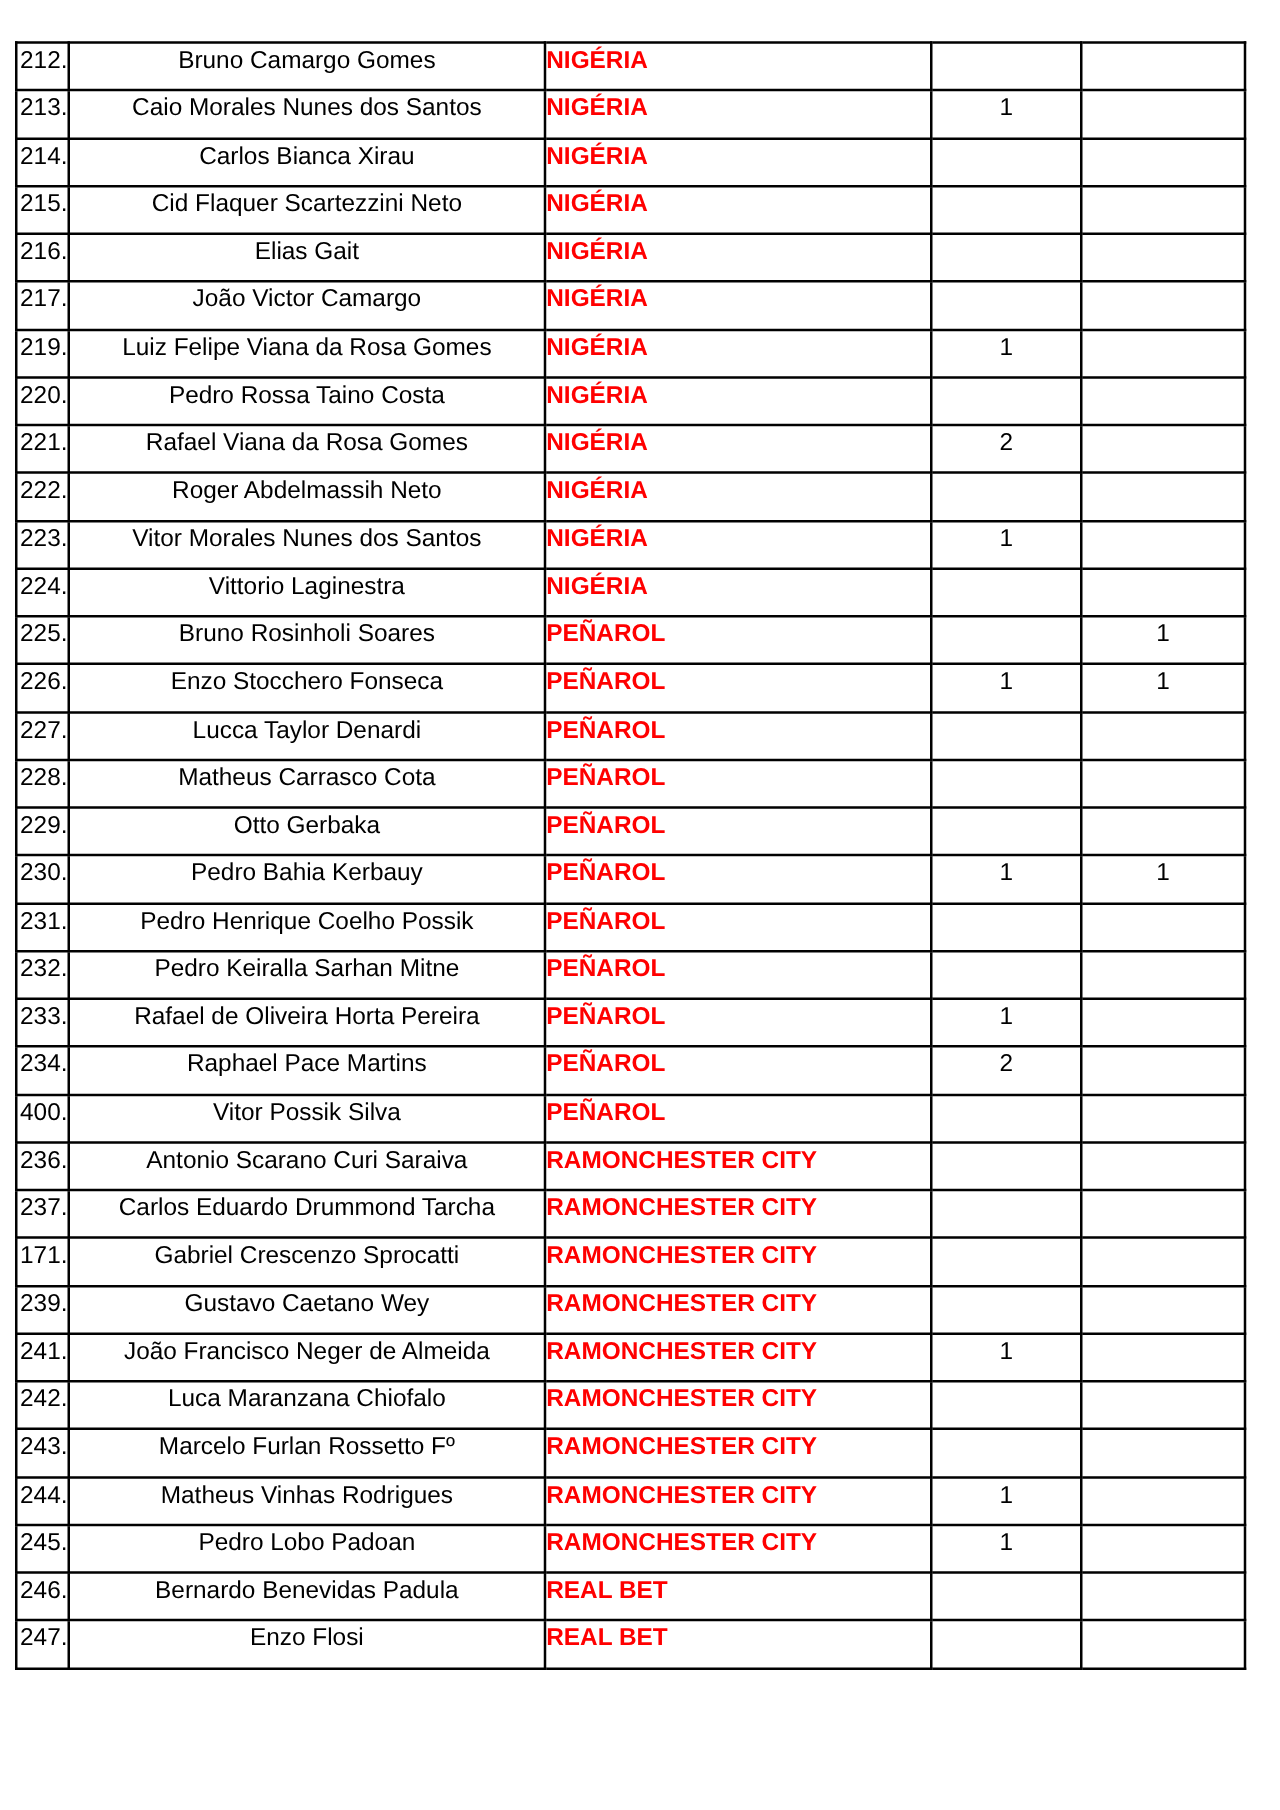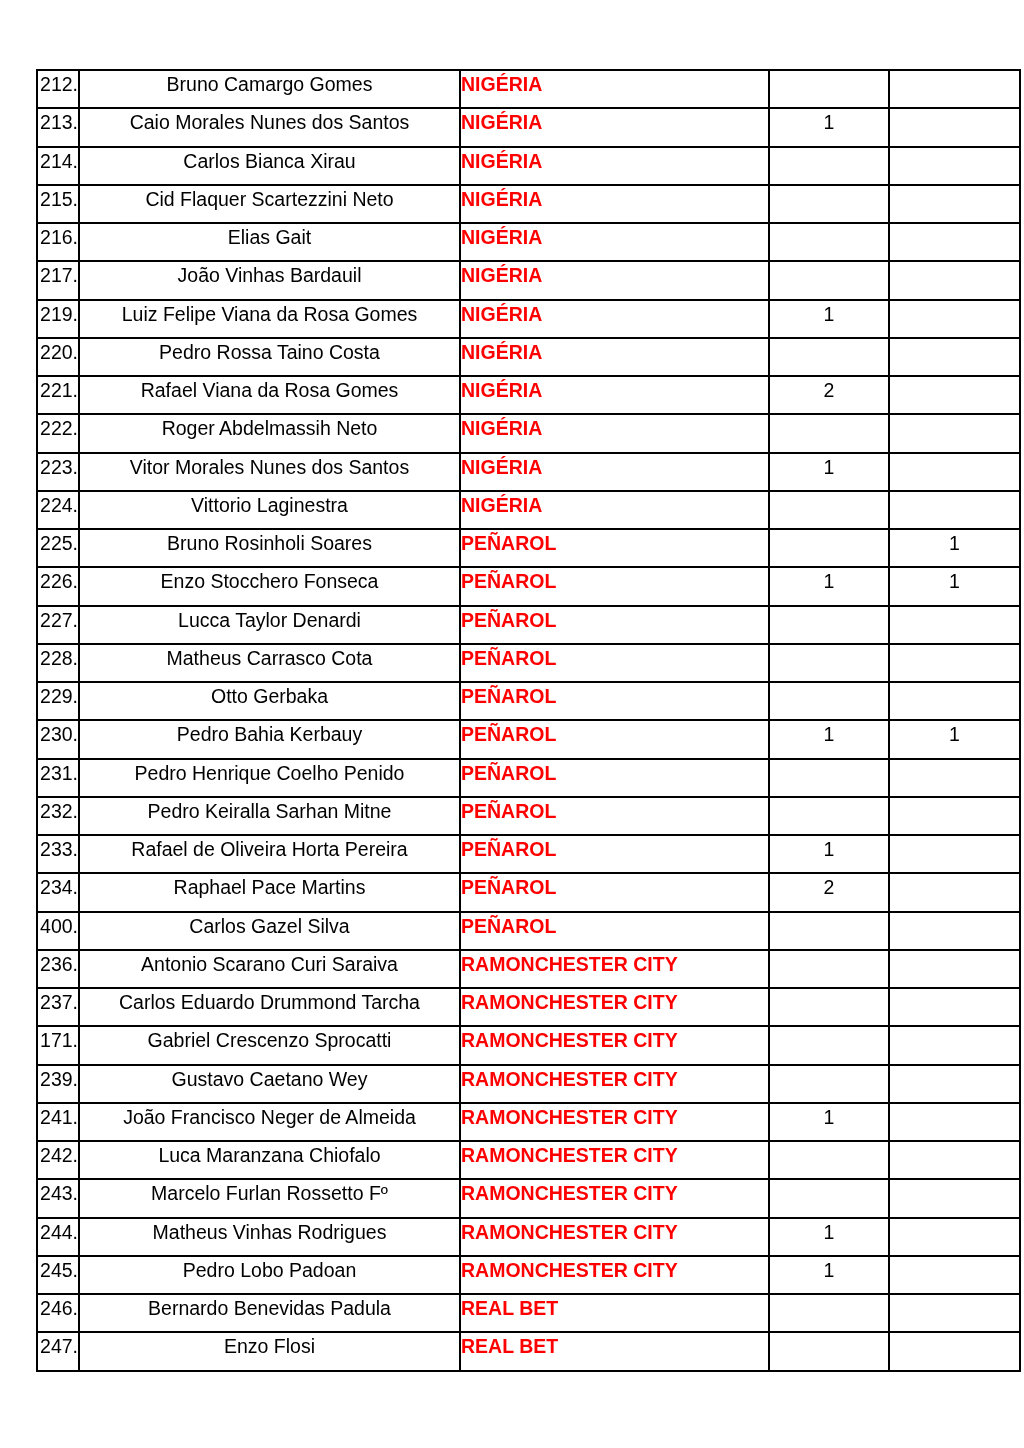--- a/index.html
+++ b/index.html
@@ -10,26 +10,25 @@
   .page {
     position: relative;
     width: 1024px;
     height: 1448px;
     background: #ffffff;
     font-family: "Liberation Sans", sans-serif;
     overflow: hidden;
   }
   table.roster {
     position: absolute;
-    left: 36px;
+    left: 12px;
     top: 33px;
     border-collapse: collapse;
     table-layout: fixed;
     width: 983px;
-    margin-top: 36px;
   }
   table.roster tr {
     height: 38.25px;
   }
   table.roster td {
     border: 2px solid #000000;
     font-size: 19.5px;
     line-height: 21px;
     vertical-align: top;
     padding: 3px 0 0 0;
@@ -95,21 +94,21 @@
   </tr>
         <tr>
     <td class="num">216.</td>
     <td class="name">Elias Gait</td>
     <td class="team" style="color: rgb(255, 0, 0);">NIGÉRIA</td>
     <td class="val"></td>
     <td class="val"></td>
   </tr>
         <tr>
     <td class="num">217.</td>
-    <td class="name">João Vinhas Bardauil</td>
+    <td class="name">João Victor Camargo</td>
     <td class="team" style="color: rgb(255, 0, 0);">NIGÉRIA</td>
     <td class="val"></td>
     <td class="val"></td>
   </tr>
         <tr>
     <td class="num">219.</td>
     <td class="name">Luiz Felipe Viana da Rosa Gomes</td>
     <td class="team" style="color: rgb(255, 0, 0);">NIGÉRIA</td>
     <td class="val">1</td>
     <td class="val"></td>
@@ -186,21 +185,21 @@
   </tr>
         <tr>
     <td class="num">230.</td>
     <td class="name">Pedro Bahia Kerbauy</td>
     <td class="team" style="color: rgb(255, 0, 0);">PEÑAROL</td>
     <td class="val">1</td>
     <td class="val">1</td>
   </tr>
         <tr>
     <td class="num">231.</td>
-    <td class="name">Pedro Henrique Coelho Penido</td>
+    <td class="name">Pedro Henrique Coelho Possik</td>
     <td class="team" style="color: rgb(255, 0, 0);">PEÑAROL</td>
     <td class="val"></td>
     <td class="val"></td>
   </tr>
         <tr>
     <td class="num">232.</td>
     <td class="name">Pedro Keiralla Sarhan Mitne</td>
     <td class="team" style="color: rgb(255, 0, 0);">PEÑAROL</td>
     <td class="val"></td>
     <td class="val"></td>
@@ -214,21 +213,21 @@
   </tr>
         <tr>
     <td class="num">234.</td>
     <td class="name">Raphael Pace Martins</td>
     <td class="team" style="color: rgb(255, 0, 0);">PEÑAROL</td>
     <td class="val">2</td>
     <td class="val"></td>
   </tr>
         <tr>
     <td class="num">400.</td>
-    <td class="name">Carlos Gazel Silva</td>
+    <td class="name">Vitor Possik Silva</td>
     <td class="team" style="color: rgb(255, 0, 0);">PEÑAROL</td>
     <td class="val"></td>
     <td class="val"></td>
   </tr>
         <tr>
     <td class="num">236.</td>
     <td class="name">Antonio Scarano Curi Saraiva</td>
     <td class="team" style="color: rgb(255, 0, 0);">RAMONCHESTER CITY</td>
     <td class="val"></td>
     <td class="val"></td>

